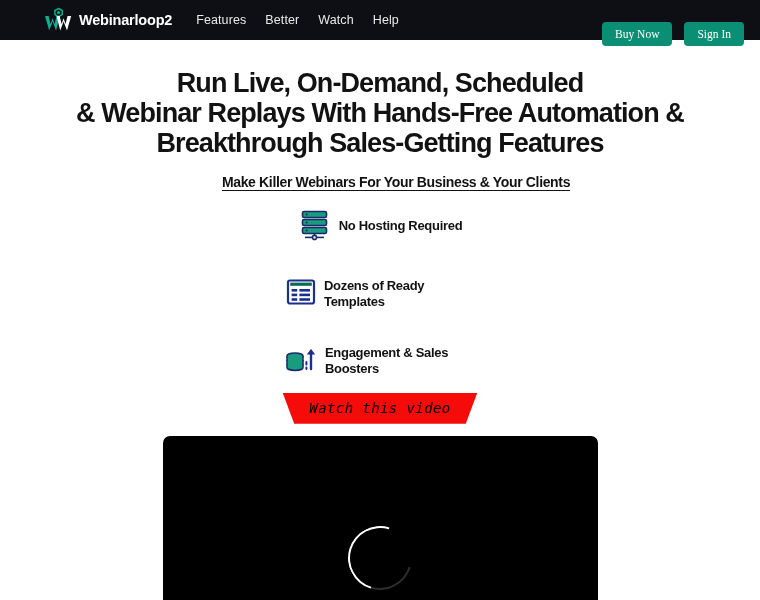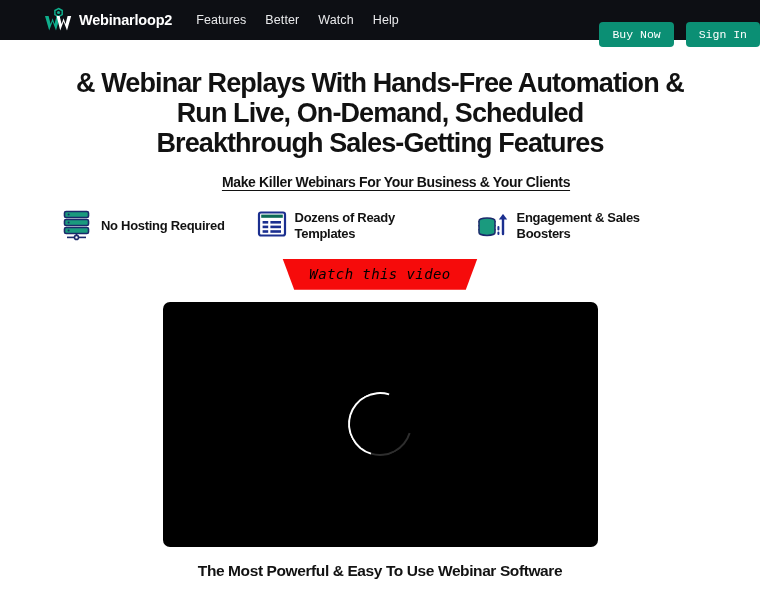--- a/index.html
+++ b/index.html
@@ -10,21 +10,21 @@
     color:#111111;
     overflow:hidden;
   }
 
   
   .header{
     height:40px;
     background:#0d0f14;
     display:flex;
     align-items:center;
-    padding:0 0 0 44px;
+    padding:0 16px 0 44px;
     position:relative;
   }
   .brand{ display:flex; align-items:center; gap:5px; }
   .brand-mark{ position:relative; width:30px; height:26px; flex:0 0 auto; }
   .brand-name{
     color:#ffffff;
     font-size:14.5px;
     font-weight:bold;
     letter-spacing:-0.2px;
     white-space:nowrap;
@@ -39,21 +39,21 @@
   }
   .header-actions{ margin-left:auto; display:flex; align-items:center; gap:12px; }
   .btn-head{
     background:#0b8f74;
     color:#ffffff;
     font-size:11.5px;
     border:none;
     border-radius:4px;
     padding:6px 13px;
     cursor:pointer;
-    font-family:Liberation Mono, monospace;
+    font-family:Liberation Serif, serif;
     white-space:nowrap;
     margin-top:28px;
   }
 
   
   .hero{ text-align:center; padding-top:12px; }
 
   .pill{
     display:inline-block;
     background:#0d0f14;
@@ -83,24 +83,25 @@
     text-decoration:underline;
     text-underline-offset:3px;
     color:#121212;
     padding-left:32px;
   }
 
   
   .features{
     margin-top:18px;
     display:flex;
-    justify-content:flex-start;
+    justify-content:flex-end;
     align-items:center;
     gap:32px;
     padding:0 60px;
+    flex-direction:column;
   }
   .feature{ display:flex; align-items:center; gap:8px; }
   .feature-label{
     font-size:13px;
     font-weight:bold;
     letter-spacing:-0.3px;
     line-height:1.22;
     text-align:left;
     color:#121212;
     max-width:150px;
@@ -179,22 +180,22 @@
   <div class="header-actions">
     <button class="btn-head">Buy Now</button>
     <button class="btn-head">Sign In</button>
   </div>
 </div>
 
 <div class="hero">
 
 
   <h1 class="headline">
+    <span>Run Live, On-Demand, Scheduled</span>
     <span>&amp; Webinar Replays With Hands-Free Automation &amp;</span>
-    <span>Run Live, On-Demand, Scheduled</span>
     <span>Breakthrough Sales-Getting Features</span>
   </h1>
 
   <div class="subhead">Make Killer Webinars For Your Business &amp; Your Clients</div>
 
   
   <div class="features">
 
     <div class="feature">
       <span class="feature-icon">

